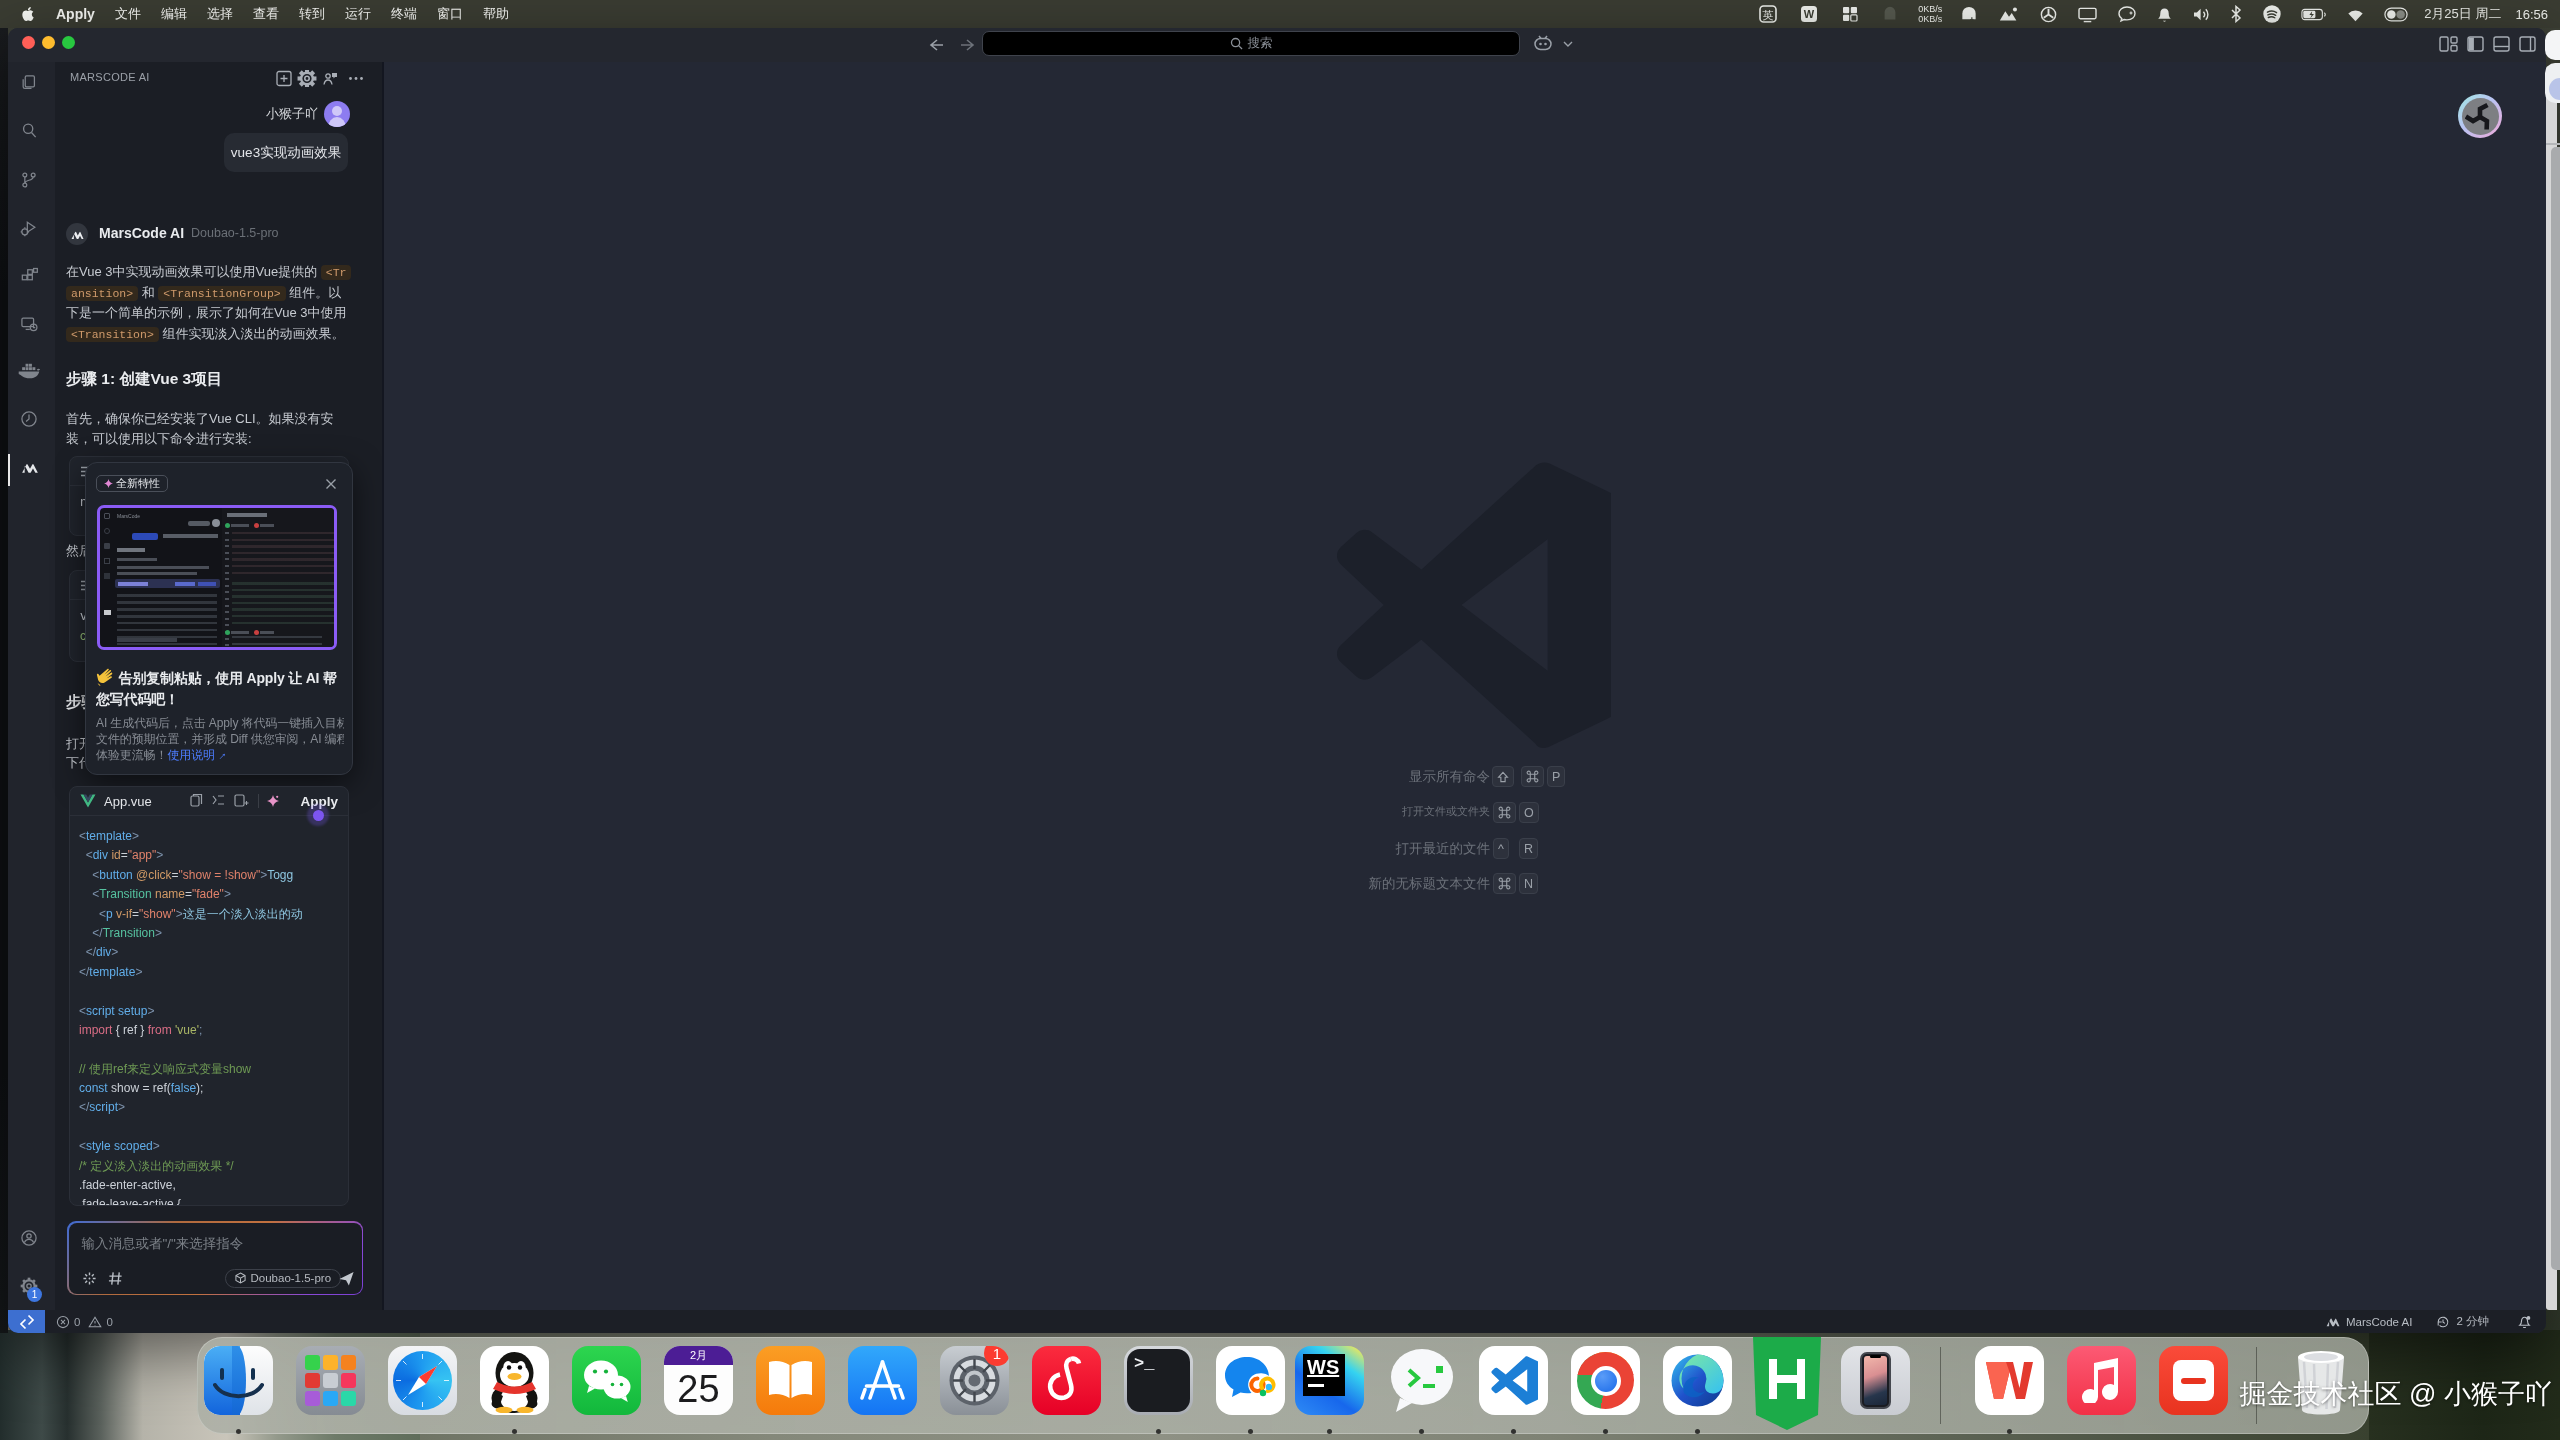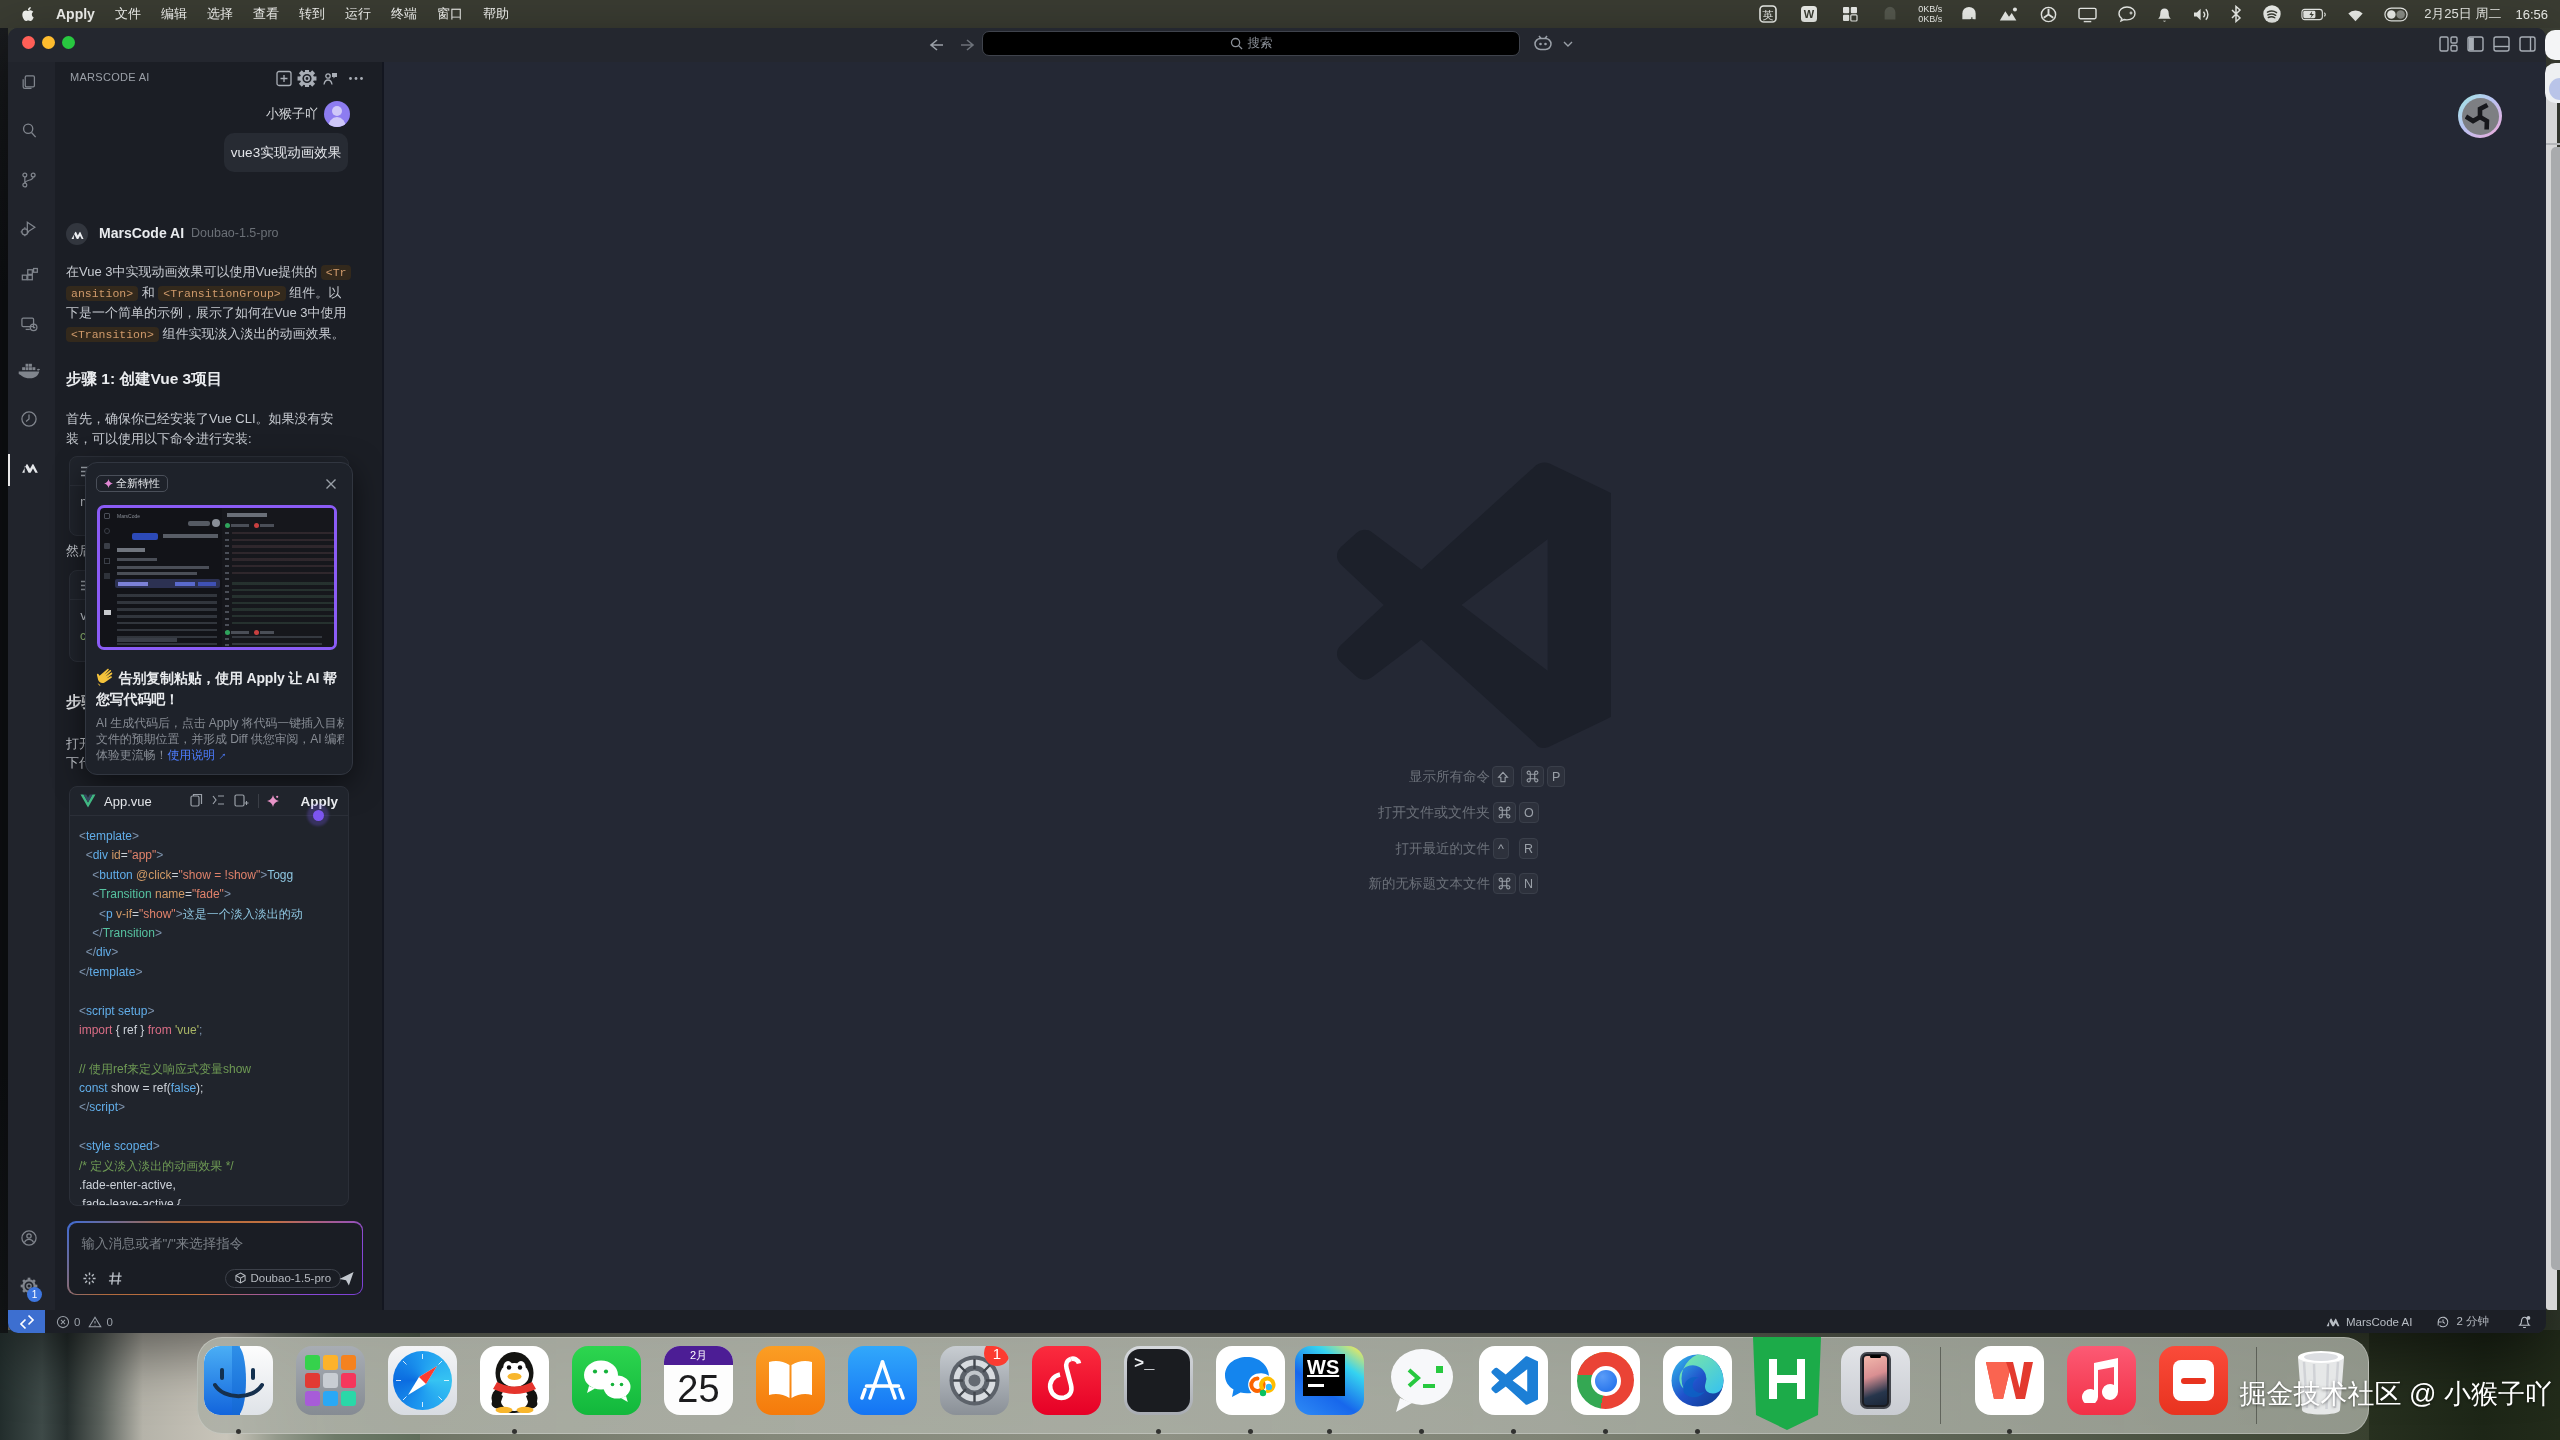--- a/index.html
+++ b/index.html
@@ -459,21 +459,21 @@
     <svg width="12" height="12" viewBox="0 0 12 13" fill="none" stroke="#9aa0a8" stroke-width="1.2">
       <path d="M6 1.5 L10.8 6.8 H8.3 V11.5 H3.7 V6.8 H1.2 Z"></path>
     </svg>
   </div>
 <div class="abs key" style="left:1521px;top:766px;">
     <svg width="13" height="13" viewBox="0 0 14 14" fill="none" stroke="#9aa0a8" stroke-width="1.2">
       <path d="M4.6 4.6 h4.8 v4.8 H4.6 Z M4.6 4.6 H3.1 A1.7 1.7 0 1 1 4.6 3.1 Z M9.4 4.6 h1.5 A1.7 1.7 0 1 0 9.4 3.1 Z M4.6 9.4 H3.1 a1.7 1.7 0 1 0 1.5 1.5 Z M9.4 9.4 h1.5 a1.7 1.7 0 1 1-1.5 1.5 Z"></path>
     </svg>
   </div>
 <div class="abs key" style="left:1547px;top:766px;">P</div>
-<div class="abs" style="left:1050px;top:804px;width:440px;text-align:right;color:#6b7079;font-size:14px;">打开文件或文件夹</div>
+<div class="abs" style="left:1050px;top:804px;width:440px;text-align:right;color:#6b7079;font-size:11px;">打开文件或文件夹</div>
 <div class="abs key" style="left:1493px;top:802px;">
     <svg width="13" height="13" viewBox="0 0 14 14" fill="none" stroke="#9aa0a8" stroke-width="1.2">
       <path d="M4.6 4.6 h4.8 v4.8 H4.6 Z M4.6 4.6 H3.1 A1.7 1.7 0 1 1 4.6 3.1 Z M9.4 4.6 h1.5 A1.7 1.7 0 1 0 9.4 3.1 Z M4.6 9.4 H3.1 a1.7 1.7 0 1 0 1.5 1.5 Z M9.4 9.4 h1.5 a1.7 1.7 0 1 1-1.5 1.5 Z"></path>
     </svg>
   </div>
 <div class="abs key" style="left:1519px;top:802px;">O</div>
 <div class="abs" style="left:1050px;top:840px;width:440px;text-align:right;color:#6b7079;font-size:13.5px;">打开最近的文件</div>
 <div class="abs key" style="left:1493px;top:838px;">^</div>
 <div class="abs key" style="left:1519px;top:838px;">R</div>
 <div class="abs" style="left:1050px;top:875px;width:440px;text-align:right;color:#6b7079;font-size:13.5px;">新的无标题文本文件</div>

